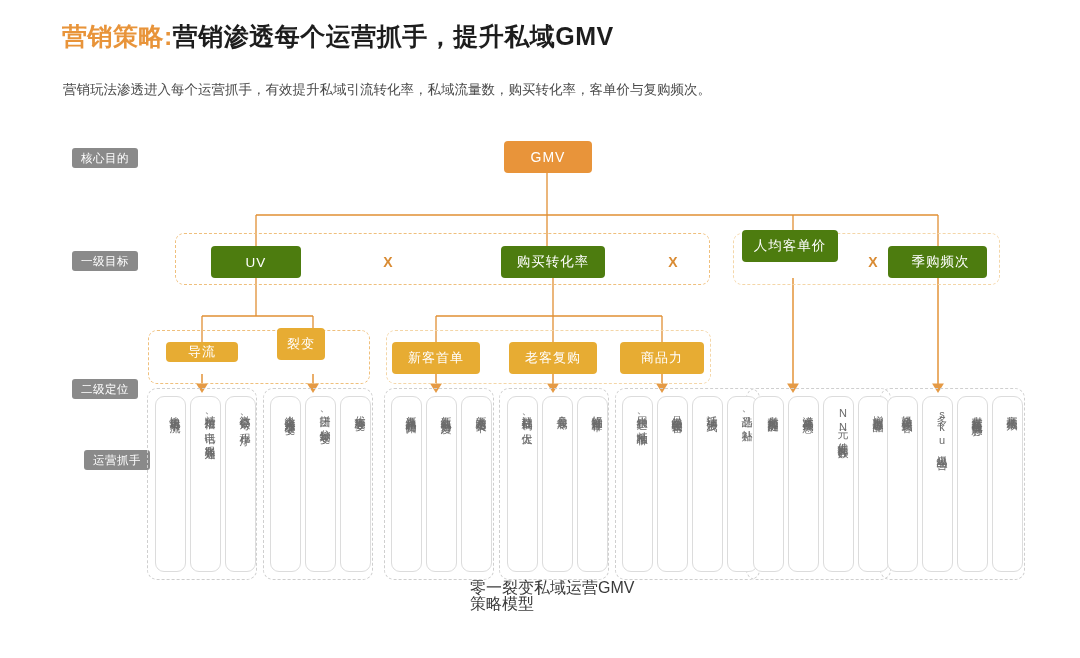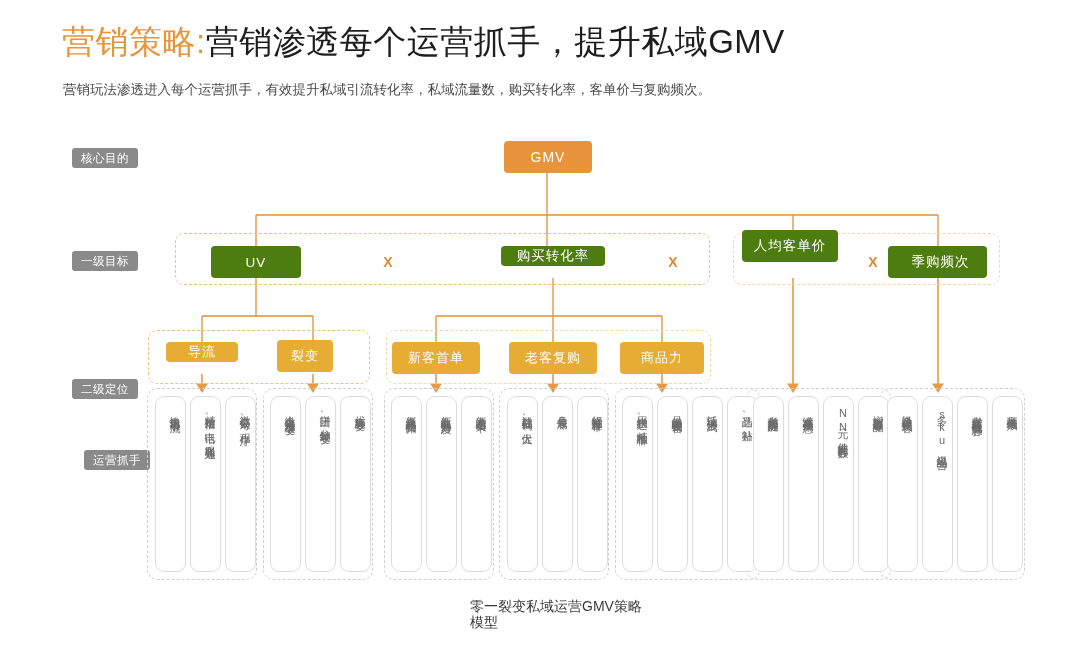--- a/index.html
+++ b/index.html
@@ -9,21 +9,21 @@
     background:#ffffff;
     font-family:"Liberation Sans","DejaVu Sans",sans-serif;
     color:#3c3c3c;
     overflow:hidden;
     position:relative;
   }
 
   
   #title {
     position:absolute; left:62px; top:20px;
-    font-size:33px; font-weight:normal; letter-spacing:.5px;
+    font-size:25px; font-weight:bold; letter-spacing:.5px;
     white-space:nowrap;
   }
   #title .accent { color:#E8943A; }
   #title .main   { color:#1d1d1d; }
 
   #subtitle {
     position:absolute; left:63px; top:81px;
     font-size:13.5px; color:#4a4a4a; white-space:nowrap;
   }
 
@@ -70,22 +70,22 @@
     border:1.3px solid #DCDCDC; border-radius:9px;
     background:#ffffff;
     writing-mode:vertical-rl; text-orientation:upright;
     font-size:11px; line-height:15px; color:#6b6b6b;
     padding:10px 3px; letter-spacing:1px;
     overflow:hidden;
   }
 
   
   #footer {
-    position:absolute; left:470px; top:598px;
-    width:180px; font-size:14px; line-height:16px; color:#3a3a3a;
+    position:absolute; left:470px; top:580px;
+    width:180px; font-size:16px; line-height:16px; color:#3a3a3a;
   }
 </style>
 </head>
 <body>
 
 <div id="title">
   <span class="accent">营销策略:</span><span class="main">营销渗透每个运营抓手，提升私域GMV</span>
 </div>
 <div id="subtitle">营销玩法渗透进入每个运营抓手，有效提升私域引流转化率，私域流量数，购买转化率，客单价与复购频次。</div>
 
@@ -136,31 +136,31 @@
   <div class="row-label" style="left:72px; top:219px;margin-top:40px;">二级定位</div>
   <div class="row-label" style="left:84px; top:330px;">运营抓手</div>
 
   <div class="node lvl0" style="left:504px; top:21px; width:88px; height:32px;">GMV</div>
 
   <div class="frame" style="left:175px; top:113px; width:535px; height:52px;"></div>
   <div class="frame soft" style="left:733px; top:113px; width:267px; height:52px;"></div>
 
   <div class="node lvl1" style="left:211px; top:126px; width:90px; height:32px;">UV</div>
   <div class="mult" style="left:373px; top:126px; width:30px; height:32px;">X</div>
-  <div class="node lvl1" style="left:501px; top:126px; width:104px; height:20px;">购买转化率</div>
+  <div class="node lvl1" style="left:501px; top:126px; width:104px; height:32px;">购买转化率</div>
   <div class="mult" style="left:658px; top:126px; width:30px; height:32px;">X</div>
   <div class="node lvl1" style="left:742px; top:110px; width:96px; height:32px;">人均客单价</div>
   <div class="mult" style="left:858px; top:126px; width:30px; height:32px;">X</div>
   <div class="node lvl1" style="left:888px; top:126px; width:99px; height:32px;padding-left:6px;">季购频次</div>
 
   <div class="frame" style="left:148px; top:210px; width:222px; height:54px;"></div>
   <div class="frame soft" style="left:386px; top:210px; width:325px; height:54px;"></div>
 
   <div class="node lvl2" style="left:166px; top:222px; width:72px; height:20px;">导流</div>
-  <div class="node lvl2" style="left:277px; top:220px; width:56px; height:32px;">裂变</div>
+  <div class="node lvl2" style="left:277px; top:208px; width:48px; height:32px;">裂变</div>
   <div class="node lvl2" style="left:392px; top:222px; width:88px; height:32px;">新客首单</div>
   <div class="node lvl2" style="left:509px; top:222px; width:88px; height:32px;">老客复购</div>
   <div class="node lvl2" style="left:620px; top:222px; width:84px; height:32px;">商品力</div>
 
   <div class="frame grey" style="left:147px; top:268px; width:110px; height:192px;"></div>
   <div class="frame grey" style="left:263px; top:268px; width:110px; height:192px;"></div>
   <div class="frame grey" style="left:384px; top:268px; width:110px; height:192px;"></div>
   <div class="frame grey" style="left:499px; top:268px; width:110px; height:192px;"></div>
   <div class="frame grey" style="left:615px; top:268px; width:145px; height:192px;"></div>
   <div class="frame grey" style="left:746px; top:268px; width:145px; height:192px;"></div>

